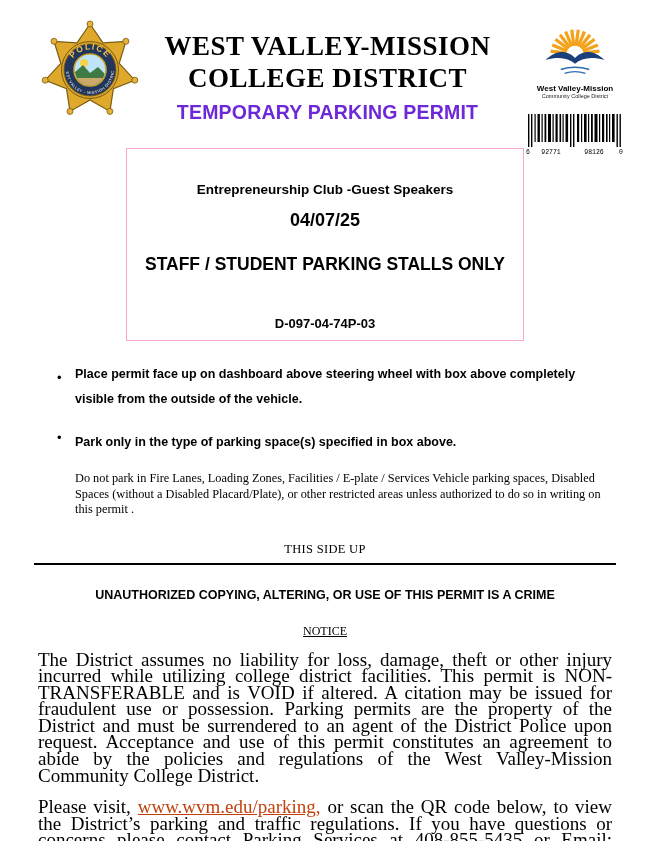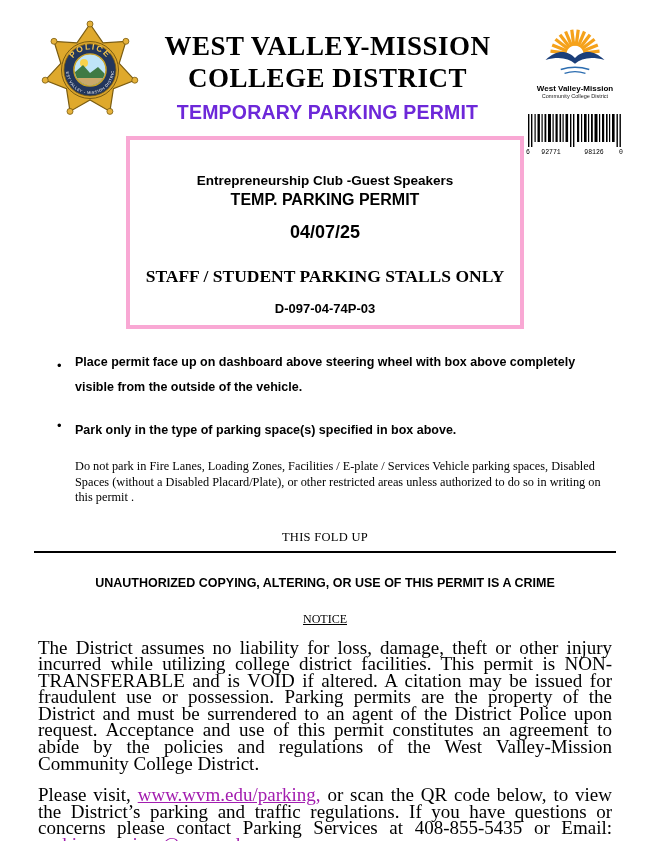--- a/index.html
+++ b/index.html
@@ -22,28 +22,28 @@
     font-size:19.5px; color:#6d28d9; margin-top:7px; letter-spacing:0.2px;
   }
   .logo-block { position:absolute; left:522px; top:22px; width:106px; text-align:center; }
   .logo-caption1 { font-family:"Liberation Sans", sans-serif; font-weight:bold; font-size:8px; margin-top:1px; }
   .logo-caption2 { font-family:"Liberation Sans", sans-serif; font-size:5.5px; color:#222; }
   .barcode { position:absolute; left:526px; top:114px; }
 
   
   .content { padding-top:136px; }
   .permit-box {
-    width:398px; height:193px; margin:0 auto; border:4px solid #f9a8d4;
+    width:398px; height:193px; margin:12px auto; border:1px solid #f9a8d4;
     display:flex; flex-direction:column; align-items:center; text-align:center;
     font-family:"Liberation Sans", sans-serif; font-weight:bold;
   }
   .pb-event  { margin-top:33px; font-size:13.5px; }
   .pb-title  { font-size:16px;  margin-top:3px; }
   .pb-date   { font-size:18px;  margin-top:13px; }
-  .pb-stalls { font-size:17.5px; margin-top:23px;font-family:Liberation Serif, serif; }
+  .pb-stalls { font-size:17.5px; margin-top:23px; }
   .pb-number { font-size:13px;  margin-top:auto; margin-bottom:9px; }
 
   
   .instructions { margin-top:21px; padding-left:75px; padding-right:42px; list-style:none; }
   .instruction { position:relative; margin-bottom:18px; }
   .bullet { position:absolute; left:-18px; top:0; font-size:13px; font-family:"Liberation Sans", sans-serif; }
   .bullet.mid { top:8px; }
   .inst-bold {
     font-family:"Liberation Sans", sans-serif; font-weight:bold;
     font-size:12.5px; line-height:25px;
@@ -61,21 +61,21 @@
     font-size:12.5px; margin-top:23px;
   }
   .notice-title { text-align:center; font-size:12px; margin-top:22px; }
   .notice-title span { text-decoration:underline; }
 
   
   .notice-p {
     margin:13px 38px 0 38px; font-size:19px; line-height:16.6px; text-align:justify;
   }
   .notice-p2 { margin-top:15px; }
-  .link { color:#a21caf; text-decoration:underline; cursor:pointer; }
+  .link { color:#c2410c; text-decoration:underline; cursor:pointer; }
 
   .qr-wrap { text-align:center; margin-top:9px; }
 </style>
 </head>
 <body>
 
 <div class="page">
 
   <div class="header">
 
@@ -186,39 +186,38 @@
           <text x="97" y="39.5" text-anchor="end">0</text>
         </g>
       </svg>
     </div>
   </div>
 
   <div class="content">
 
     <section class="permit-box">
       <div class="pb-event">Entrepreneurship Club -Guest Speakers</div>
-      <div class="pb-title">TEMP. PARKING PERMIT</div>
       <div class="pb-date">04/07/25</div>
       <div class="pb-stalls">STAFF / STUDENT PARKING STALLS ONLY</div>
       <div class="pb-number">D-097-04-74P-03</div>
     </section>
 
     <ul class="instructions">
       <li class="instruction">
         <span class="bullet mid">•</span>
         <div class="inst-bold">Place permit face up on dashboard above steering wheel with box above completely visible from the outside of the vehicle.</div>
       </li>
       <li class="instruction">
         <span class="bullet">•</span>
         <div class="inst-bold">Park only in the type of parking space(s) specified in box above.</div>
         <div class="inst-normal">Do not park in Fire Lanes,  Loading Zones,  Facilities / E-plate / Services Vehicle parking spaces,  Disabled Spaces (without a Disabled Placard/Plate), or other restricted areas unless authorized to do so in writing on this permit .</div>
       </li>
     </ul>
 
-    <div class="this-side-up">THIS FOLD UP</div>
+    <div class="this-side-up">THIS SIDE UP</div>
     <hr class="fold-rule">
 
     <div class="warning">UNAUTHORIZED COPYING, ALTERING, OR USE OF THIS PERMIT IS A CRIME</div>
 
     <div class="notice-title">
       <span>NOTICE</span>
     </div>
 
     <p class="notice-p">The District assumes no liability for loss, damage, theft or other injury incurred while utilizing college district facilities.  This permit is NON-TRANSFERABLE and is VOID if altered.  A citation may be issued for fraudulent use or possession.  Parking permits are the property of the District and must be surrendered to an agent of the District Police upon request.  Acceptance and use of this permit constitutes an agreement to abide by the policies and regulations of the West Valley-Mission Community College District.</p>
 

